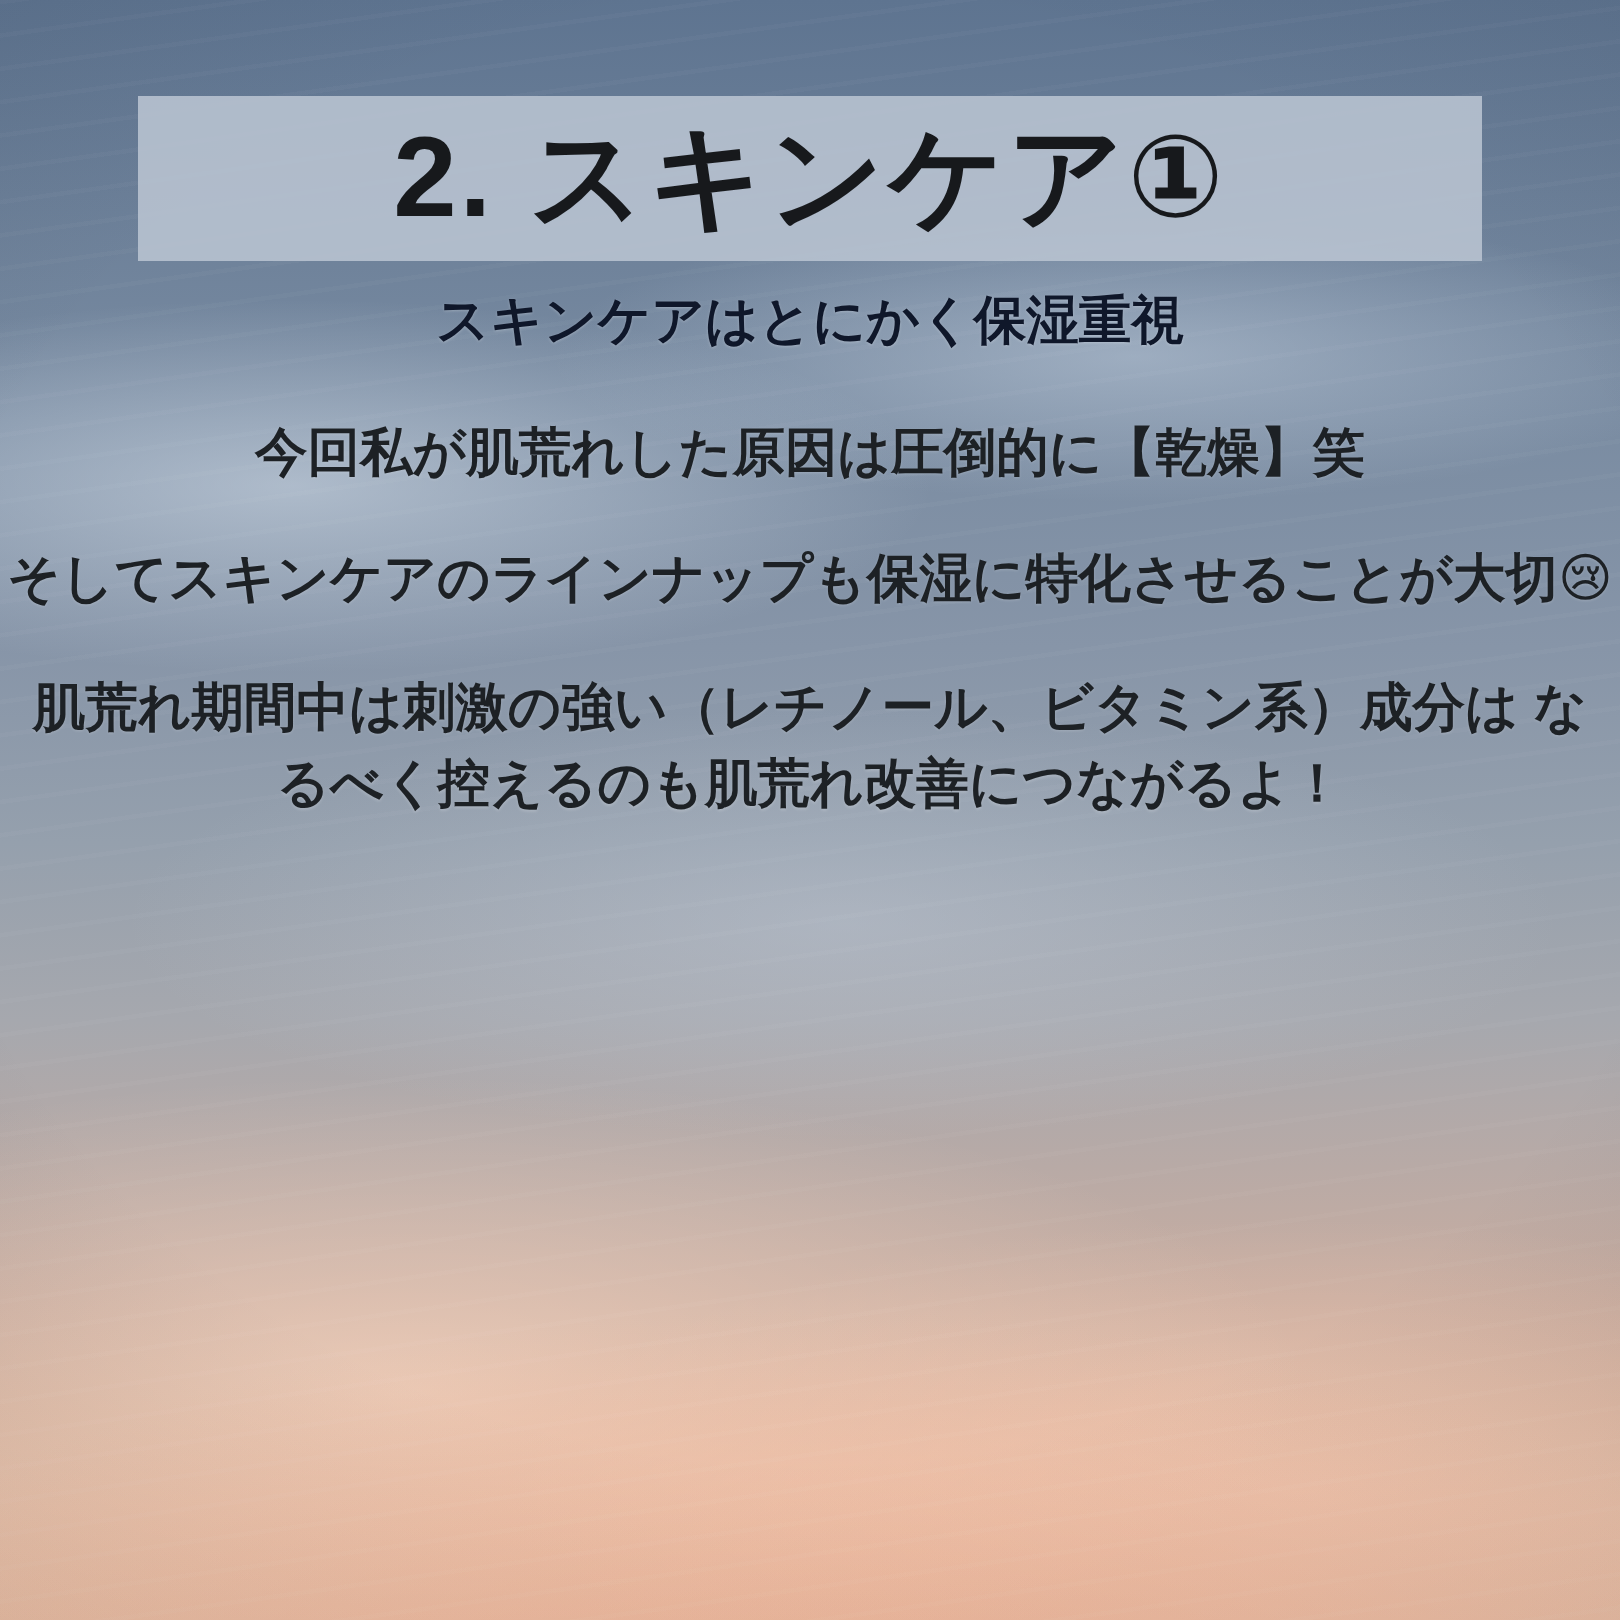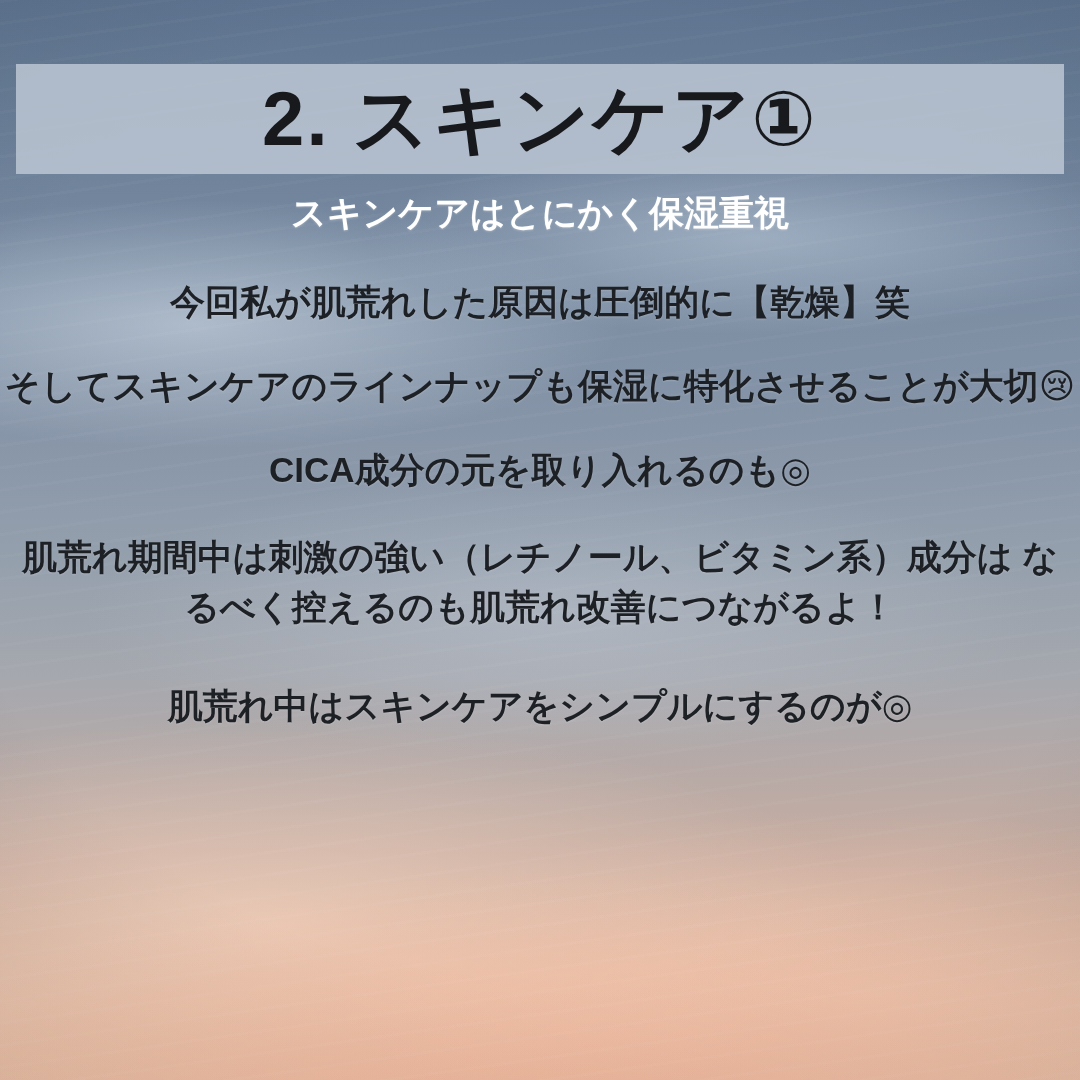--- a/index.html
+++ b/index.html
@@ -70,42 +70,42 @@
   .content {
     position: absolute;
     inset: 0;
     display: flex;
     flex-direction: column;
     align-items: center;
   }
 
   .title-banner {
     margin-top: 64px;
-    width: 1048px;
+    width: 896px;
     height: 110px;
     background: rgba(186, 196, 210, 0.88);
     display: flex;
     align-items: center;
     justify-content: center;
     box-sizing: border-box;
   }
   .title-text {
     font-size: 76px;
     font-weight: 700;
     color: #17191c;
     letter-spacing: 2px;
     line-height: 1;
     white-space: nowrap;
   }
 
   .subtitle {
     margin-top: 16px;
     font-size: 35px;
     font-weight: 700;
-    color: #ffffff;
+    color: #0f172a;
     text-shadow: 0 1px 2px rgba(255,255,255,0.25);
     white-space: nowrap;
   }
 
   .body-lines {
     margin-top: 42px;
     width: 1040px;
     display: flex;
     flex-direction: column;
     align-items: center;
@@ -140,20 +140,18 @@
 
     <div class="title-banner">
       <div class="title-text">2. スキンケア①</div>
     </div>
 
     <div class="subtitle">スキンケアはとにかく保湿重視</div>
 
     <div class="body-lines">
       <p class="line">今回私が肌荒れした原因は圧倒的に【乾燥】笑</p>
       <p class="line">そしてスキンケアのラインナップも保湿に特化させることが大切😢</p>
-      <p class="line">CICA成分の元を取り入れるのも◎</p>
       <p class="line two-line tight">肌荒れ期間中は刺激の強い（レチノール、ビタミン系）成分は
 なるべく控えるのも肌荒れ改善につながるよ！</p>
-      <p class="line">肌荒れ中はスキンケアをシンプルにするのが◎</p>
     </div>
 
   </div>
 </div>
 
 </body></html>

